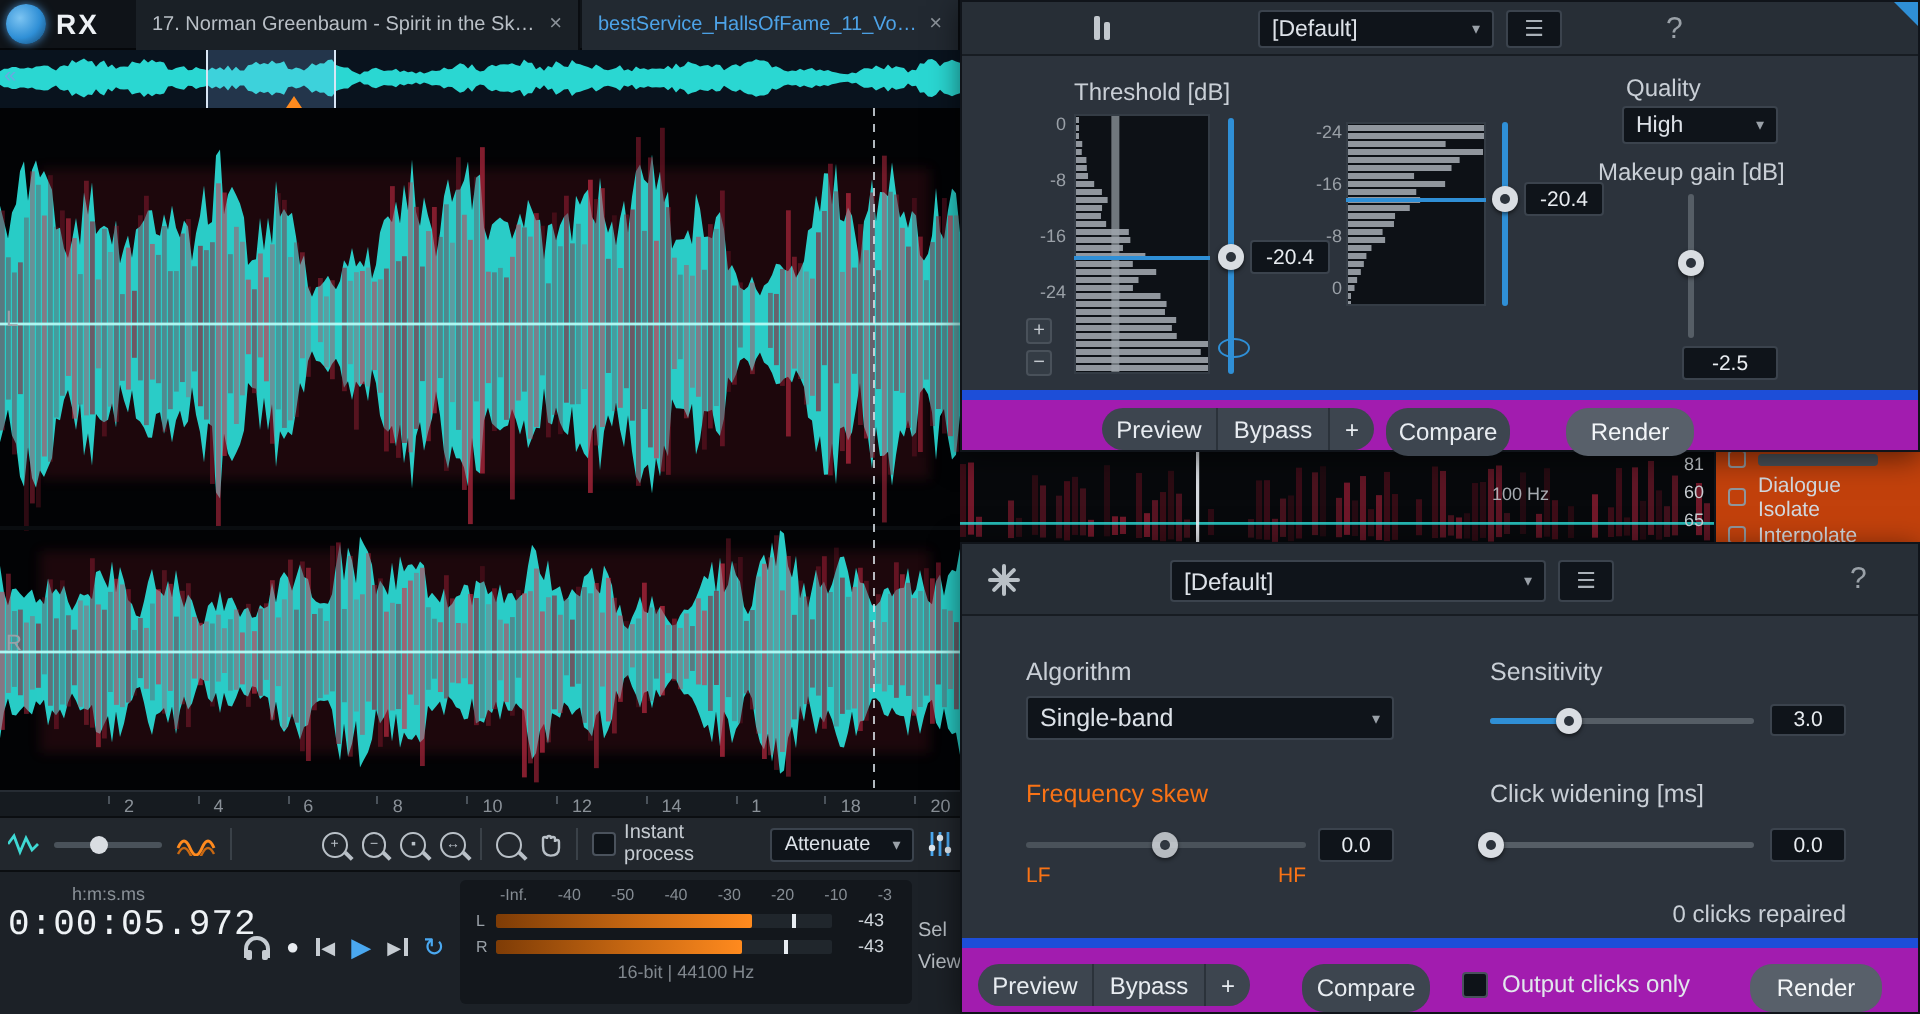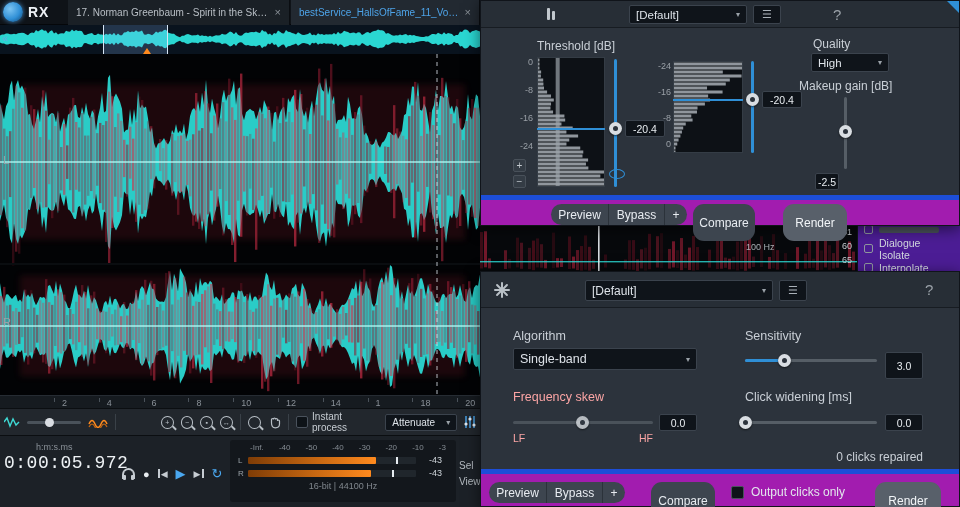--- a/index.html
+++ b/index.html
@@ -38,47 +38,47 @@
 .mfill{position:absolute;left:0;top:0;height:7px;background:linear-gradient(90deg,#7e3c06,#c86812 55%,#ff8a1e);border-radius:1px}
 .mpeak{position:absolute;top:0;width:2px;height:7px;background:#e8edf2}
 .mval{font-size:9px;color:#cfd5da;width:22px;text-align:right}
 .mchan{font-size:8px;color:#9aa1a8;width:6px}
 
 .panel{position:absolute;background:#2c333c;border:1px solid #10141a;box-shadow:0 3px 14px rgba(0,0,0,.55)}
 .phead{position:absolute;left:0;right:0;top:0;background:#272e36;border-bottom:1px solid #171c22}
 .pfoot{position:absolute;left:0;right:0;bottom:0;background:#a21caf;border-top:5px solid #1d4ed8}
 .menu-btn{display:flex;align-items:center;justify-content:center;background:#0f141a;border:1px solid #3b434d;border-radius:2px;color:#aab1b8;font-size:11px}
 .help{position:absolute;color:#9aa1a8;font-size:15px}
-.btn{display:inline-flex;align-items:center;justify-content:center;background:#3d454f;color:#e8ecf1;font-size:12px;border-radius:11px;height:37px}
+.btn{display:inline-flex;align-items:center;justify-content:center;background:#3d454f;color:#e8ecf1;font-size:12px;border-radius:11px;height:24px}
 .btn.render{background:#58606a;color:#f2f5f8}
 .seg{position:absolute;display:inline-flex;background:#3d454f;border-radius:11px;overflow:hidden;height:21px}
 .seg .btn{background:transparent;border-radius:0;border-right:1px solid #2b323a;height:21px}
 .seg .btn:last-child{border-right:none}
 .lab{position:absolute;font-size:12px;color:#c9cfd6;white-space:nowrap}
-.dimlab{color:#fca5a5}
+.dimlab{color:#f97316}
 .smbtn{position:absolute;width:13px;height:13px;background:#343c45;border:1px solid #49515a;border-radius:2px;color:#c2c8ce;font-size:10px;line-height:11px;text-align:center}
 .hist{position:absolute;background:#0d1116;border:1px solid #343c45;overflow:hidden}
 .axcol{position:absolute;display:flex;flex-direction:column;justify-content:space-between;align-items:flex-end;font-size:9px;color:#9aa0a7}
 .vtrack{position:absolute;width:3px;background:#2f8fd6;border-radius:2px}
 .vtrack.gray{background:#565e66}
 .htrack{position:absolute;height:3px;background:#565e66;border-radius:2px}
 .hfill{position:absolute;height:3px;background:#2f8fd6;border-radius:2px}
 .knob{position:absolute;width:13px;height:13px;border-radius:50%;background:#d9dde2;box-shadow:0 1px 2px rgba(0,0,0,.6)}
 .knob::after{content:'';position:absolute;left:4px;top:4px;width:5px;height:5px;border-radius:50%;background:#2b323b}
 .knob.dim{opacity:.8}
 .valbox{position:absolute;background:#0f141a;border:1px solid #3b434d;border-radius:2px;color:#e8ecf0;font-size:10.5px;display:flex;align-items:center;justify-content:center}
 .thline{position:absolute;height:2px;background:#2f8fd6}
 .clipico{position:absolute;display:flex;gap:2px;align-items:flex-end}
 .clipico span{width:3px;background:#c2c8ce;border-radius:1px}
 .burst{position:absolute;width:18px;height:18px}
 .burst span{position:absolute;left:8px;top:1px;width:2px;height:16px;background:#b9c0c6;border-radius:1px}
 .corner{position:absolute;right:0;top:0;width:0;height:0;border-left:12px solid transparent;border-top:12px solid #2f8fd6}
 
 .strip{position:absolute;left:480px;top:226px;width:480px;height:45px;background:#07090c;overflow:hidden}
-.modlist{position:absolute;left:377px;top:0;width:103px;height:45px;background:#4c1d95;border-left:1px solid #10141a;overflow:hidden}
+.modlist{position:absolute;left:377px;top:0;width:103px;height:45px;background:#c2410c;border-left:1px solid #10141a;overflow:hidden}
 .mrow{display:flex;align-items:center;gap:6px;height:19px;padding:0 6px;font-size:10.5px;color:#d2d8de}
 .mico{width:9px;height:9px;border:1px solid #8f969d;border-radius:2px;flex:none}
 .flab{display:block;font-size:9px;color:#c8cdd2;text-align:right}
 .selreg{position:absolute;top:0;height:29px;background:rgba(140,190,255,.20);border-left:1px solid #d8e6f5;border-right:1px solid #d8e6f5}
 .marker{position:absolute;bottom:0;width:0;height:0;border-left:4px solid transparent;border-right:4px solid transparent;border-bottom:6px solid #ff8a1e}
 </style>
 </head>
 <body>
 
 <div class="stage">
@@ -761,21 +761,21 @@
     <span class="valbox" style="left:281px;top:90px;width:40px;height:17px">-20.4</span>
 
     <span class="lab" style="left:332px;top:36px">Quality</span>
     <span class="dd" style="position:absolute;left:330px;top:52px;width:78px;height:19px;font-size:11.5px">
       <span>High</span>
       <span class="chev">▾</span>
     </span>
     <span class="lab" style="left:318px;top:78px">Makeup gain [dB]</span>
     <span class="vtrack gray" style="left:363px;top:96px;height:72px"></span>
     <span class="knob" style="left:358px;top:124px"></span>
-    <span class="valbox" style="left:334px;top:172px;width:24px;height:17px">-2.5</span>
+    <span class="valbox" style="left:360px;top:172px;width:48px;height:17px">-2.5</span>
 
     <div class="pfoot" style="height:30px">
       <span class="seg" style="left:70px;top:4px">
         <span class="btn" style="width:58px">Preview</span>
         <span class="btn" style="width:56px">Bypass</span>
         <span class="btn" style="width:22px">+</span>
       </span>
       <span class="btn" style="position:absolute;left:212px;top:4px;width:62px">Compare</span>
       <span class="btn render" style="position:absolute;left:302px;top:4px;width:64px">Render</span>
     </div>
@@ -800,21 +800,21 @@
     <span class="lab" style="left:32px;top:57px;font-size:12.5px">Algorithm</span>
     <span class="dd" style="position:absolute;left:32px;top:76px;width:184px;height:22px;font-size:12.5px">
       <span>Single-band</span>
       <span class="chev">▾</span>
     </span>
 
     <span class="lab" style="left:264px;top:57px;font-size:12.5px">Sensitivity</span>
     <span class="htrack" style="left:264px;top:87px;width:132px"></span>
     <span class="hfill" style="left:264px;top:87px;width:40px"></span>
     <span class="knob" style="left:297px;top:82px"></span>
-    <span class="valbox" style="left:404px;top:80px;width:38px;height:27px">3.0</span>
+    <span class="valbox" style="left:404px;top:80px;width:38px;height:16px">3.0</span>
 
     <span class="lab dimlab" style="left:32px;top:118px;font-size:12.5px">Frequency skew</span>
     <span class="htrack" style="left:32px;top:149px;width:140px;background:#4a525a"></span>
     <span class="knob dim" style="left:95px;top:144px"></span>
     <span class="valbox" style="left:178px;top:142px;width:38px;height:17px">0.0</span>
     <span class="lab dimlab" style="left:32px;top:160px;font-size:10.5px">LF</span>
     <span class="lab dimlab" style="left:158px;top:160px;font-size:10.5px">HF</span>
 
     <span class="lab" style="left:264px;top:118px;font-size:12.5px">Click widening [ms]</span>
     <span class="htrack" style="left:264px;top:149px;width:132px"></span>

